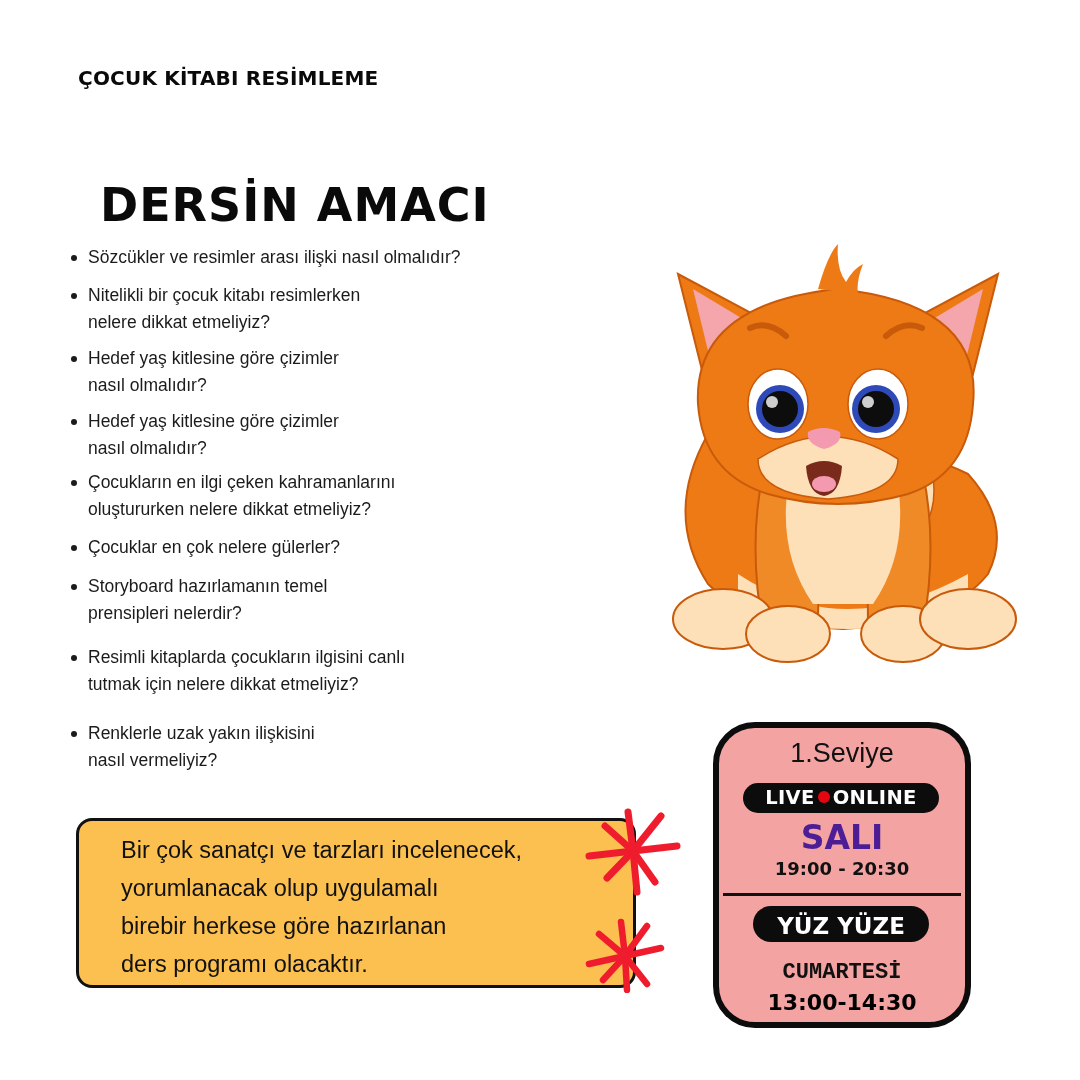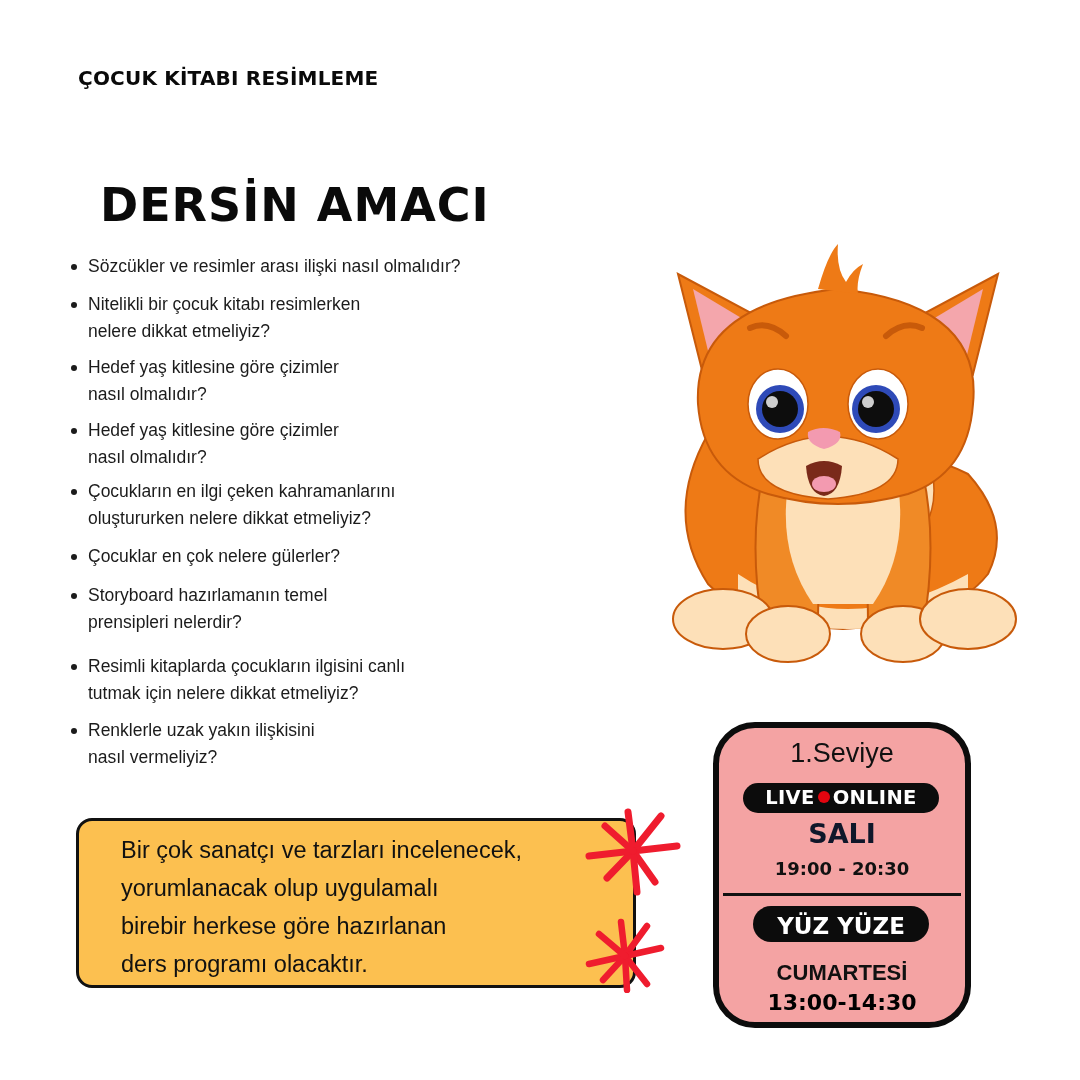--- a/index.html
+++ b/index.html
@@ -12,21 +12,21 @@
     left: 78px; top: 66px; font-family: "DejaVu Sans", sans-serif; font-weight: 900;
     font-size: 20px; letter-spacing: 0.2px; color: #0a0a0a;
   }
   .section-title {
     left: 76px; top: 178px; font-family: "DejaVu Sans", sans-serif; font-weight: 900;
     font-size: 46px; letter-spacing: 1px; color: #0a0a0a; margin-left: 24px;
   }
   .goals { left: 68px; top: 244px; width: 470px; margin: 0; padding: 0; list-style: none; }
   .goal {
     position: absolute; left: 0; font-size: 17.5px; line-height: 27px; color: #1b1b1b;
-    padding-left: 20px; white-space: pre-line; margin-top: 9px;
+    padding-left: 20px; white-space: pre-line;
   }
   .goal::before {
     content: ""; position: absolute; left: 3px; top: 11px; width: 6px; height: 6px;
     border-radius: 50%; background: #1b1b1b;
   }
   .cat { left: 668px; top: 244px; width: 350px; height: 425px; }
   .note-box {
     left: 76px; top: 818px; width: 560px; height: 170px; background: #fcc050;
     border: 3px solid #111; border-radius: 16px; box-sizing: border-box;
   }
@@ -39,25 +39,25 @@
     left: 713px; top: 722px; width: 258px; height: 306px; background: #f4a3a3;
     border: 6px solid #0c0c0c; border-radius: 42px; box-sizing: border-box;
   }
   .level { position: absolute; left: 0; right: 0; top: 10px; text-align: center; font-size: 27px; color: #111; }
   .pill {
     position: absolute; background: #0c0c0c; color: #fff; border-radius: 20px; text-align: center;
     font-family: "DejaVu Sans", sans-serif; font-weight: 900;
   }
   .live-pill { left: 24px; top: 55px; width: 196px; height: 30px; font-size: 19.5px; line-height: 30px; letter-spacing: 0.3px; }
   .live-dot { display: inline-block; width: 12px; height: 12px; border-radius: 50%; background: #e3050f; margin: 0 3px; vertical-align: 1px; }
-  .day1 { position: absolute; left: 0; right: 0; top: 90px; text-align: center; font-family: "DejaVu Sans", sans-serif; font-weight: 900; font-size: 27px; color: #0f172a; }
+  .day1 { position: absolute; left: 0; right: 0; top: 90px; text-align: center; font-family: "DejaVu Sans", sans-serif; font-weight: 900; font-size: 33px; color: #4c1d95; }
   .time1 { position: absolute; left: 0; right: 0; top: 130px; text-align: center; font-family: "DejaVu Sans", sans-serif; font-weight: 900; font-size: 18px; color: #111; }
   .divider { position: absolute; left: 4px; right: 4px; top: 165px; height: 3px; background: #111; }
   .face-pill { left: 34px; top: 178px; width: 176px; height: 36px; font-size: 23px; line-height: 40px; border-radius: 22px; }
-  .day2 { position: absolute; left: 0; right: 0; top: 232px; text-align: center; font-family: Liberation Sans, sans-serif; font-weight: 900; font-size: 22px; color: #111; }
+  .day2 { position: absolute; left: 0; right: 0; top: 232px; text-align: center; font-family: Liberation Mono, monospace; font-weight: 900; font-size: 22px; color: #111; }
   .time2 { position: absolute; left: 0; right: 0; top: 262px; text-align: center; font-family: "DejaVu Sans", sans-serif; font-weight: 900; font-size: 22px; color: #000000; }
 </style>
 </head>
 <body>
 
 <div class="abs course-title">ÇOCUK KİTABI RESİMLEME</div>
 <div class="abs section-title">DERSİN AMACI</div>
 
 <ul class="abs goals">
   <li class="goal" style="top:0px">Sözcükler ve resimler arası ilişki nasıl olmalıdır?</li>
@@ -67,21 +67,21 @@
  nasıl olmalıdır?</li>
   <li class="goal" style="top:164px">Hedef yaş kitlesine göre çizimler
  nasıl olmalıdır?</li>
   <li class="goal" style="top:225px">Çocukların en ilgi çeken kahramanlarını
 oluştururken nelere dikkat etmeliyiz?</li>
   <li class="goal" style="top:290px">Çocuklar en çok nelere gülerler?</li>
   <li class="goal" style="top:329px">Storyboard hazırlamanın temel
 prensipleri nelerdir?</li>
   <li class="goal" style="top:400px">Resimli kitaplarda çocukların ilgisini canlı
 tutmak için nelere dikkat etmeliyiz?</li>
-  <li class="goal" style="top:464px">Renklerle uzak yakın ilişkisini
+  <li class="goal" style="top:476px">Renklerle uzak yakın ilişkisini
 nasıl vermeliyiz?</li>
 </ul>
 
 <svg class="abs cat" viewBox="0 0 350 425">
   <path d="M40 190 Q -5 270 40 340 Q 80 380 175 385 Q 280 380 320 330 Q 345 280 300 230 Q 240 200 175 210 Q 90 200 40 190 Z" fill="#ee7a16" stroke="#c85a0a" stroke-width="2"></path>
   <path d="M70 330 Q 175 400 300 330 L 300 370 Q 175 400 70 370 Z" fill="#fde0b8"></path>
   <path d="M240 250 Q 250 200 265 232 Q 270 270 250 290 Z" fill="#fde0b8" stroke="#c85a0a" stroke-width="1.5"></path>
   <path d="M95 230 Q 80 300 95 385 L 150 385 Q 150 300 160 250 Z" fill="#f08a26" stroke="#c85a0a" stroke-width="2"></path>
   <path d="M255 230 Q 270 300 255 385 L 200 385 Q 200 300 190 250 Z" fill="#f08a26" stroke="#c85a0a" stroke-width="2"></path>
   <path d="M120 240 Q 175 220 230 240 Q 240 310 205 360 L 145 360 Q 110 310 120 240 Z" fill="#fde0b8"></path>

